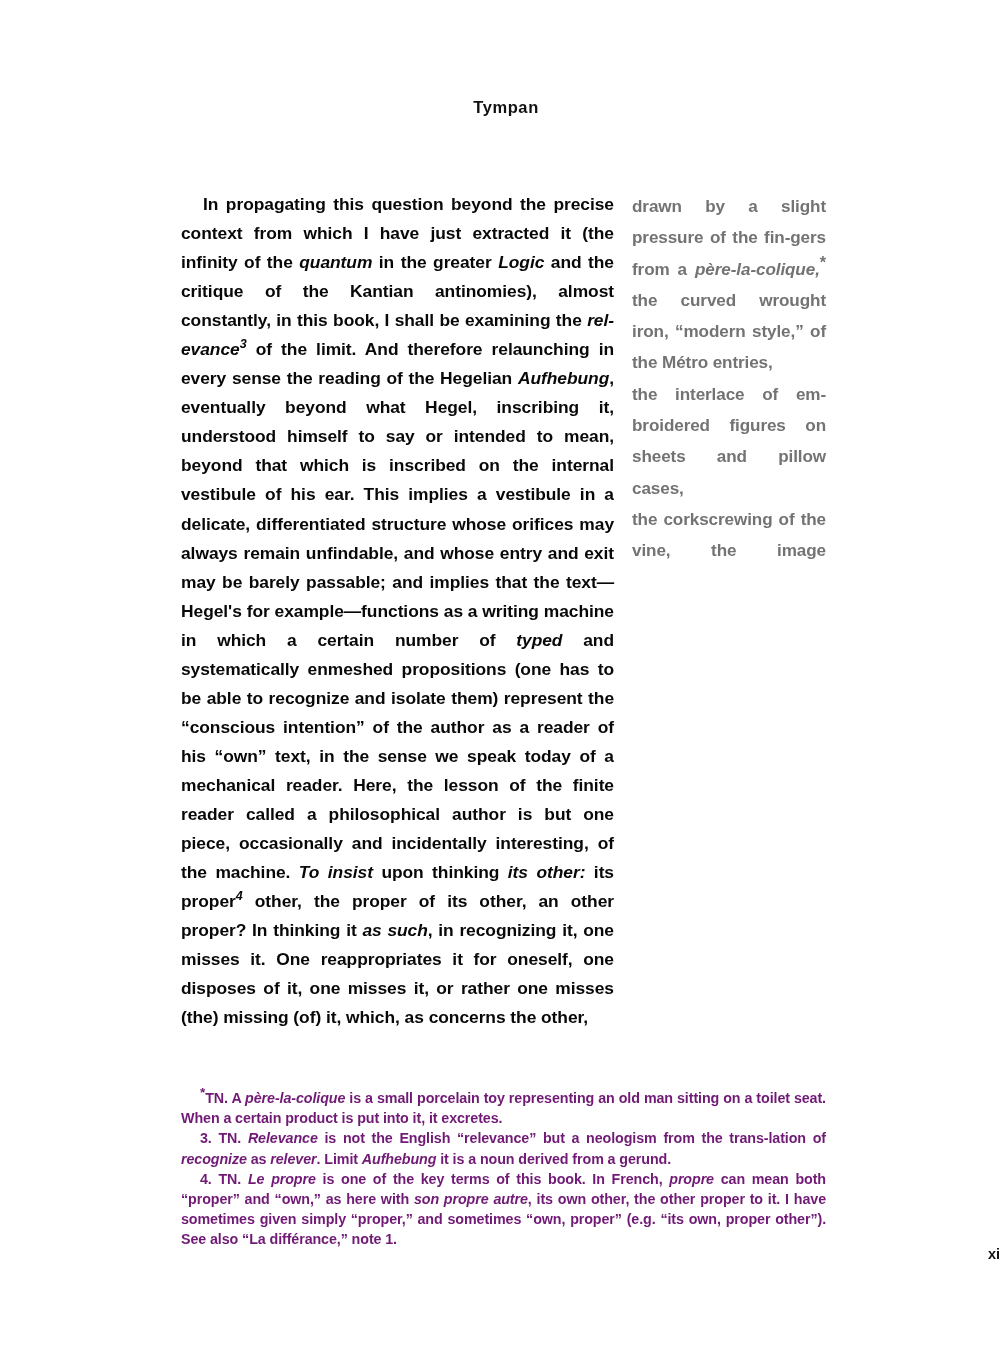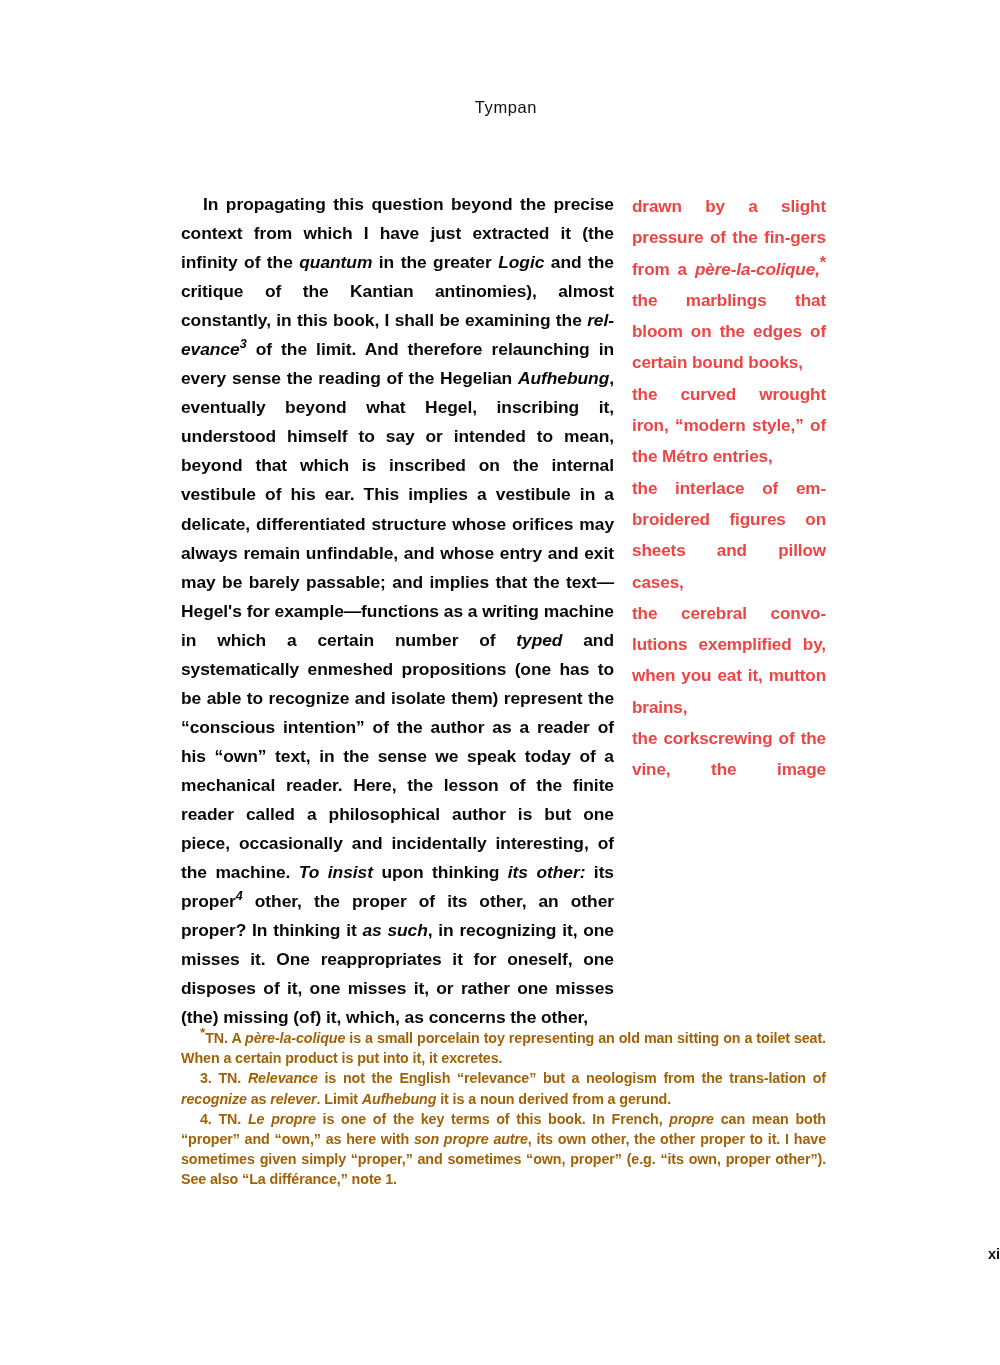--- a/index.html
+++ b/index.html
@@ -22,21 +22,21 @@
 
   
   .running-head {
     position: absolute;
     left: 0;
     top: 98px;
     width: 1000px;
     text-align: center;
     font-size: 16.5px;
     letter-spacing: 0.6px;
-    font-weight: 400;
+    font-weight: 700;
     color: #111;
   }
   .running-head .rh-inner {
     display: inline-block;
     margin-left: 12px;
   }
 
   
   .body-area {
     position: absolute;
@@ -68,21 +68,21 @@
     position: absolute;
     left: 451px;
     top: 1px;
     width: 194px;
     font-size: 17.1px;
     line-height: 31.3px;
     text-align: justify;
     text-justify: inter-word;
     font-weight: 600;
     letter-spacing: -0.1px;
-    color: #ef4444;
+    color: #737373;
   }
   .col-margin .stanza {
     margin: 0;
   }
   
   .col-margin .stanza.stretch {
     text-align-last: justify;
   }
   .col-margin .stanza.ragged {
     text-align-last: left;
@@ -99,29 +99,29 @@
   .star {
     font-size: 0.95em;
     vertical-align: super;
     line-height: 0;
   }
 
   
   .footnotes {
     position: absolute;
     left: 181px;
-    top: 1028px;
+    top: 1088px;
     width: 645px;
     font-size: 14.3px;
     line-height: 20.2px;
     text-align: justify;
     text-justify: inter-word;
     font-weight: 600;
     letter-spacing: -0.1px;
-    color: #a16207;
+    color: #701a75;
   }
   .footnotes .fn {
     margin: 0;
     text-indent: 19px;
   }
   .footnotes .fn.tight {
     text-align-last: left;
   }
 
   
@@ -150,24 +150,22 @@
   </div>
 
   <div class="body-area">
 
     <div class="col-main">
       <p class="indent"><span>In propagating this question beyond the precise context from which I have just extracted it (the infinity of the </span><i>quantum</i><span> in the greater </span><i>Logic</i><span> and the critique of the Kantian antinomies), almost constantly, in this book, I shall be examining the </span><i>rel-evance</i><span class="sup">3</span><span> of the limit. And therefore relaunching in every sense the reading of the Hegelian </span><i>Aufhebung</i><span>, eventually beyond what Hegel, inscribing it, understood himself to say or intended to mean, beyond that which is inscribed on the internal vestibule of his ear. This implies a vestibule in a delicate, differentiated structure whose orifices may always remain unfindable, and whose entry and exit may be barely passable; and implies that the text—Hegel's for example—functions as a writing machine in which a certain number of </span><i>typed</i><span> and systematically enmeshed propositions (one has to be able to recognize and isolate them) represent the “conscious intention” of the author as a reader of his “own” text, in the sense we speak today of a mechanical reader. Here, the lesson of the finite reader called a philosophical author is but one piece, occasionally and incidentally interesting, of the machine. </span><i>To insist</i><span> upon thinking </span><i>its other:</i><span> its proper</span><span class="sup">4</span><span> other, the proper of its other, an other proper? In thinking it </span><i>as such</i><span>, in recognizing it, one misses it. One reappropriates it for oneself, one disposes of it, one misses it, or rather one misses (the) missing (of) it, which, as concerns the other,</span></p>
     </div>
 
     <div class="col-margin">
       <p class="stanza stretch"><span>drawn by a slight pressure of the fin-gers from a </span><i>père-la-colique</i><i>,</i><span class="star">*</span></p>
-      <p class="stanza ragged"><span>the marblings that bloom on the edges of certain bound books,</span></p>
       <p class="stanza ragged"><span>the curved wrought iron, “modern style,” of the Métro entries,</span></p>
       <p class="stanza ragged"><span>the interlace of em-broidered figures on sheets and pillow cases,</span></p>
-      <p class="stanza ragged"><span>the cerebral convo-lutions exemplified by, when you eat it, mutton brains,</span></p>
       <p class="stanza stretch"><span>the corkscrewing of the vine, the image</span></p>
     </div>
 
   </div>
 
   <div class="footnotes">
     <p class="fn tight"><span class="star">*</span><span>TN. A </span><i>père-la-colique</i><span> is a small porcelain toy representing an old man sitting on a toilet seat. When a certain product is put into it, it excretes.</span></p>
     <p class="fn"><span>3. TN. </span><i>Relevance</i><span> is not the English “relevance” but a neologism from the trans-lation of </span><i>recognize</i><span> as </span><i>relever</i><span>. Limit </span><i>Aufhebung</i><span> it is a noun derived from a gerund.</span></p>
     <p class="fn tight"><span>4. TN. </span><i>Le propre</i><span> is one of the key terms of this book. In French, </span><i>propre</i><span> can mean both “proper” and “own,” as here with </span><i>son propre autre</i><span>, its own other, the other proper to it. I have sometimes given simply “proper,” and sometimes “own, proper” (e.g. “its own, proper other”). See also “La différance,” note 1.</span></p>
   </div>

